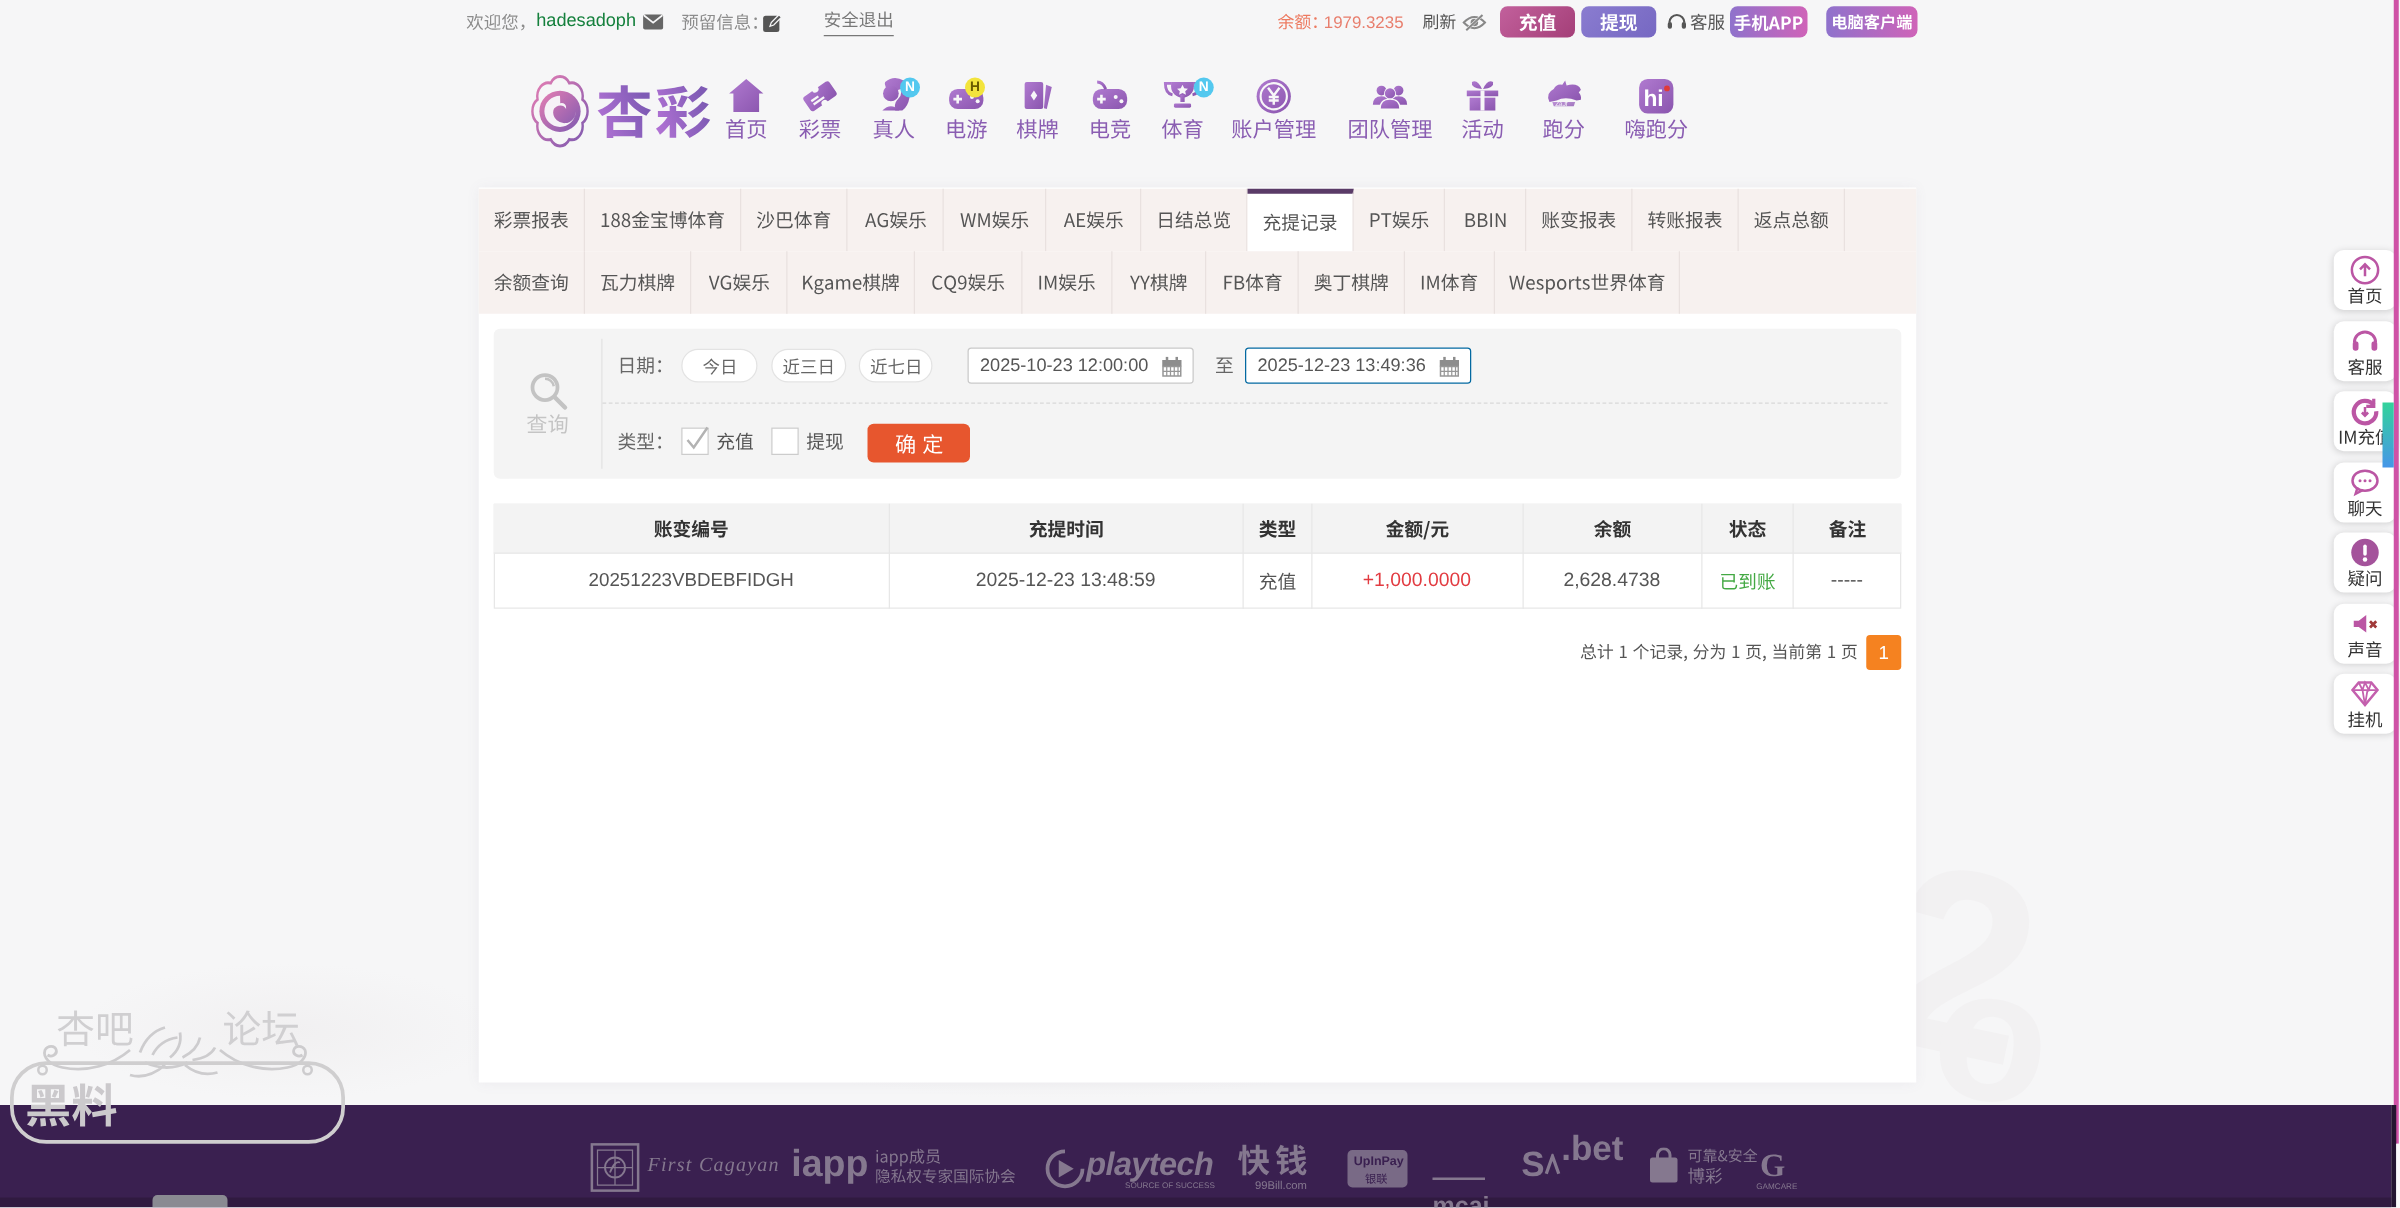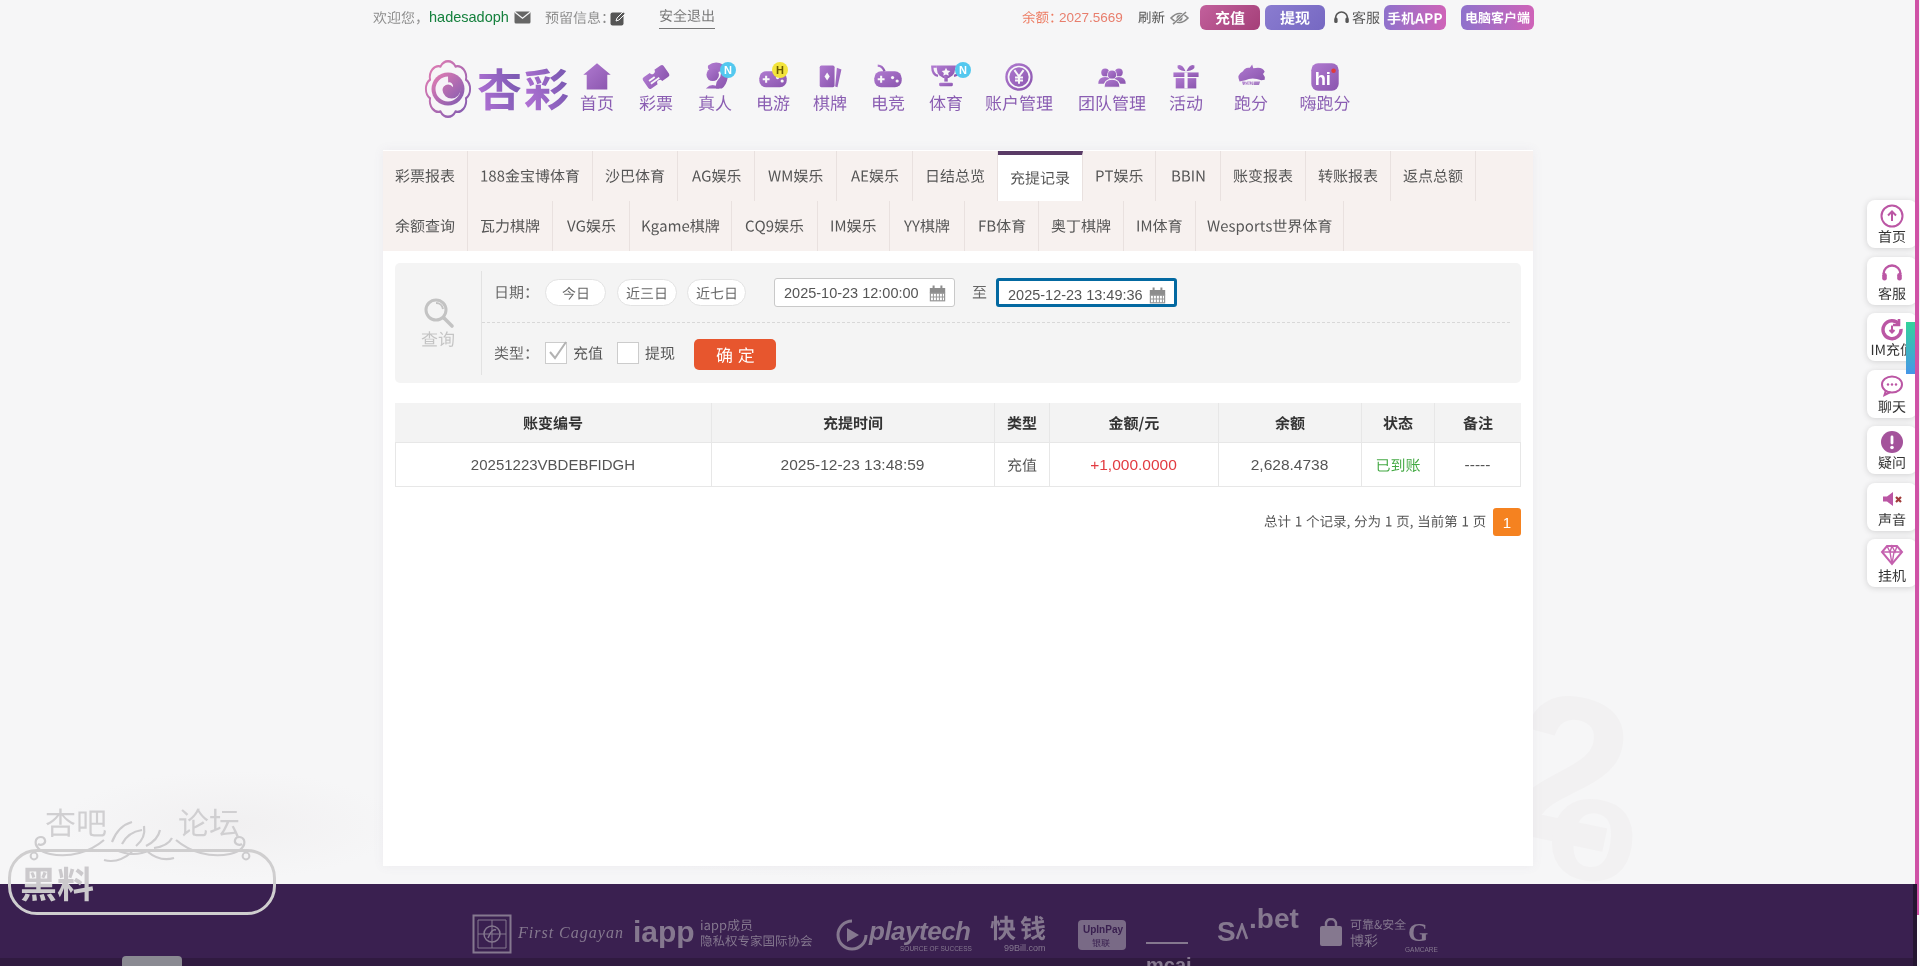--- a/index.html
+++ b/index.html
@@ -239,21 +239,21 @@
         </g>
       </svg>
     </div>
     <svg class="" style="position:absolute;left:1022px;top:10.4px;" width="40" height="18">
       <g transform="translate(0,12.4) scale(0.0135,-0.0135)" fill="#ed7a60">
         <use href="#r4f59"></use>
         <use href="#r989d" x="1000"></use>
         <use href="#rff1a" x="2000"></use>
       </g>
     </svg>
-    <div style="position:absolute;left:1059px;top:7.9px;font-size:13.5px;color:#e87e6d;font-weight:normal;line-height:20.2px;white-space:nowrap;">2027.5669</div>
+    <div style="position:absolute;left:1059px;top:7.9px;font-size:13.5px;color:#e87e6d;font-weight:normal;line-height:20.2px;white-space:nowrap;">1979.3235</div>
     <svg class="" style="position:absolute;left:1138px;top:10.4px;" width="27" height="18">
       <g transform="translate(0,12.4) scale(0.0135,-0.0135)" fill="#555">
         <use href="#r5237"></use>
         <use href="#r65b0" x="1000"></use>
       </g>
     </svg>
     <svg style="position:absolute;left:1169px;top:10px" width="21" height="16" viewBox="0 0 21 16">
 <path d="M2 8 Q10.5 -1 19 8 Q10.5 17 2 8 Z" fill="none" stroke="#888" stroke-width="1.6"></path>
 <circle cx="10.5" cy="8" r="3" fill="#888"></circle>
 <line x1="3" y1="15" x2="18" y2="1" stroke="#f7f7f8" stroke-width="2.4"></line>
@@ -801,21 +801,21 @@
           <line x1="13.4" y1="8.2" x2="13.4" y2="15.8"></line>
 <line x1="1.4" y1="12" x2="15.6" y2="12"></line>
         </g>
       </svg>
     </div>
     <svg class="" style="position:absolute;left:972px;top:283.6px;" width="15" height="20">
       <g transform="translate(0,13.8) scale(0.015,-0.015)" fill="#666">
         <use href="#r81f3"></use>
       </g>
     </svg>
-    <div style="position:absolute;left:996px;top:278px;width:181px;height:29px;background:#fff;border:3px solid #0369a1;border-radius:3px;box-sizing:border-box;">
+    <div style="position:absolute;left:996px;top:278px;width:181px;height:29px;background:#fff;border:1px solid #0369a1;border-radius:3px;box-sizing:border-box;">
       <div style="position:absolute;left:9px;top:4px;font-size:14.5px;color:#555;line-height:21px">2025-12-23 13:49:36</div>
       <svg width="17" height="18" viewBox="0 0 17 18" style="position:absolute;right:8px;top:6px">
 <rect x="3.6" y="0.5" width="2" height="4.5" fill="#8d8d8d"></rect>
 <rect x="11.4" y="0.5" width="2" height="4.5" fill="#8d8d8d"></rect>
 <rect x="0.8" y="3" width="15.4" height="5.2" fill="#8d8d8d"></rect>
 <rect x="1.4" y="8.2" width="14.2" height="7.6" fill="none" stroke="#979797" stroke-width="1.2"></rect>
 <g stroke="#979797" stroke-width="1">
 <line x1="4.4" y1="8.2" x2="4.4" y2="15.8"></line>
           <line x1="7.4" y1="8.2" x2="7.4" y2="15.8"></line>
 <line x1="10.4" y1="8.2" x2="10.4" y2="15.8"></line>

